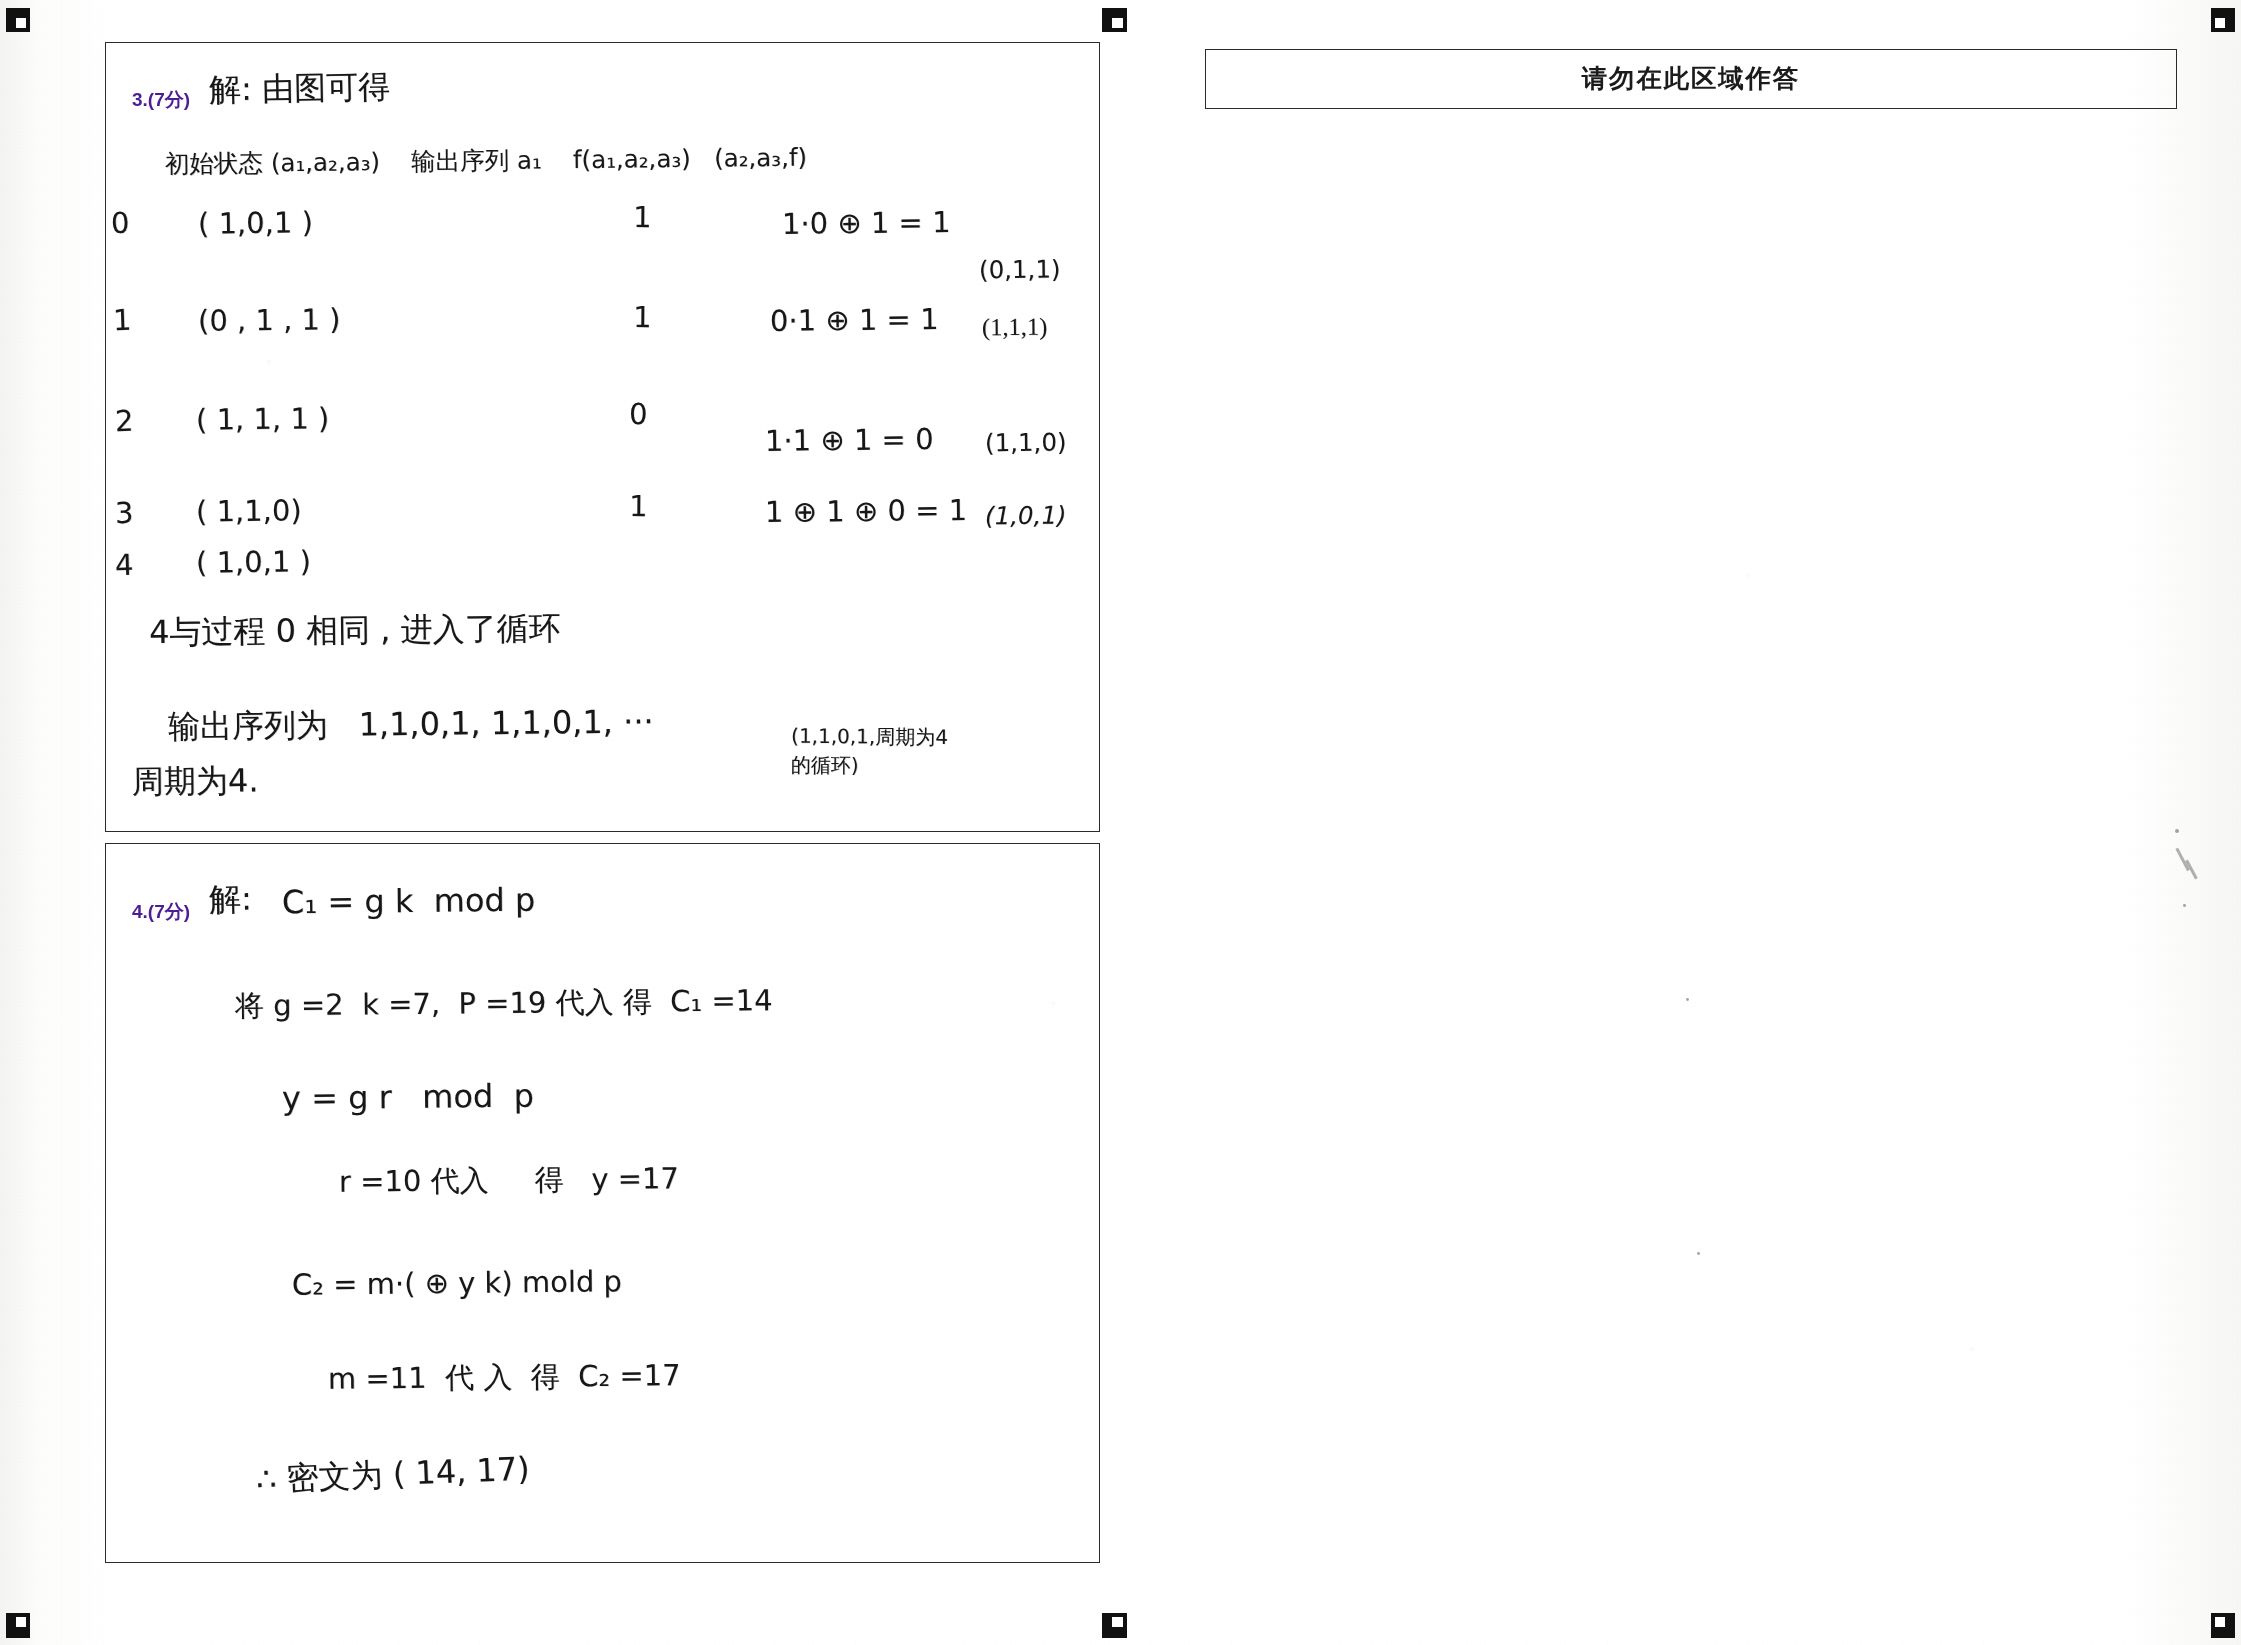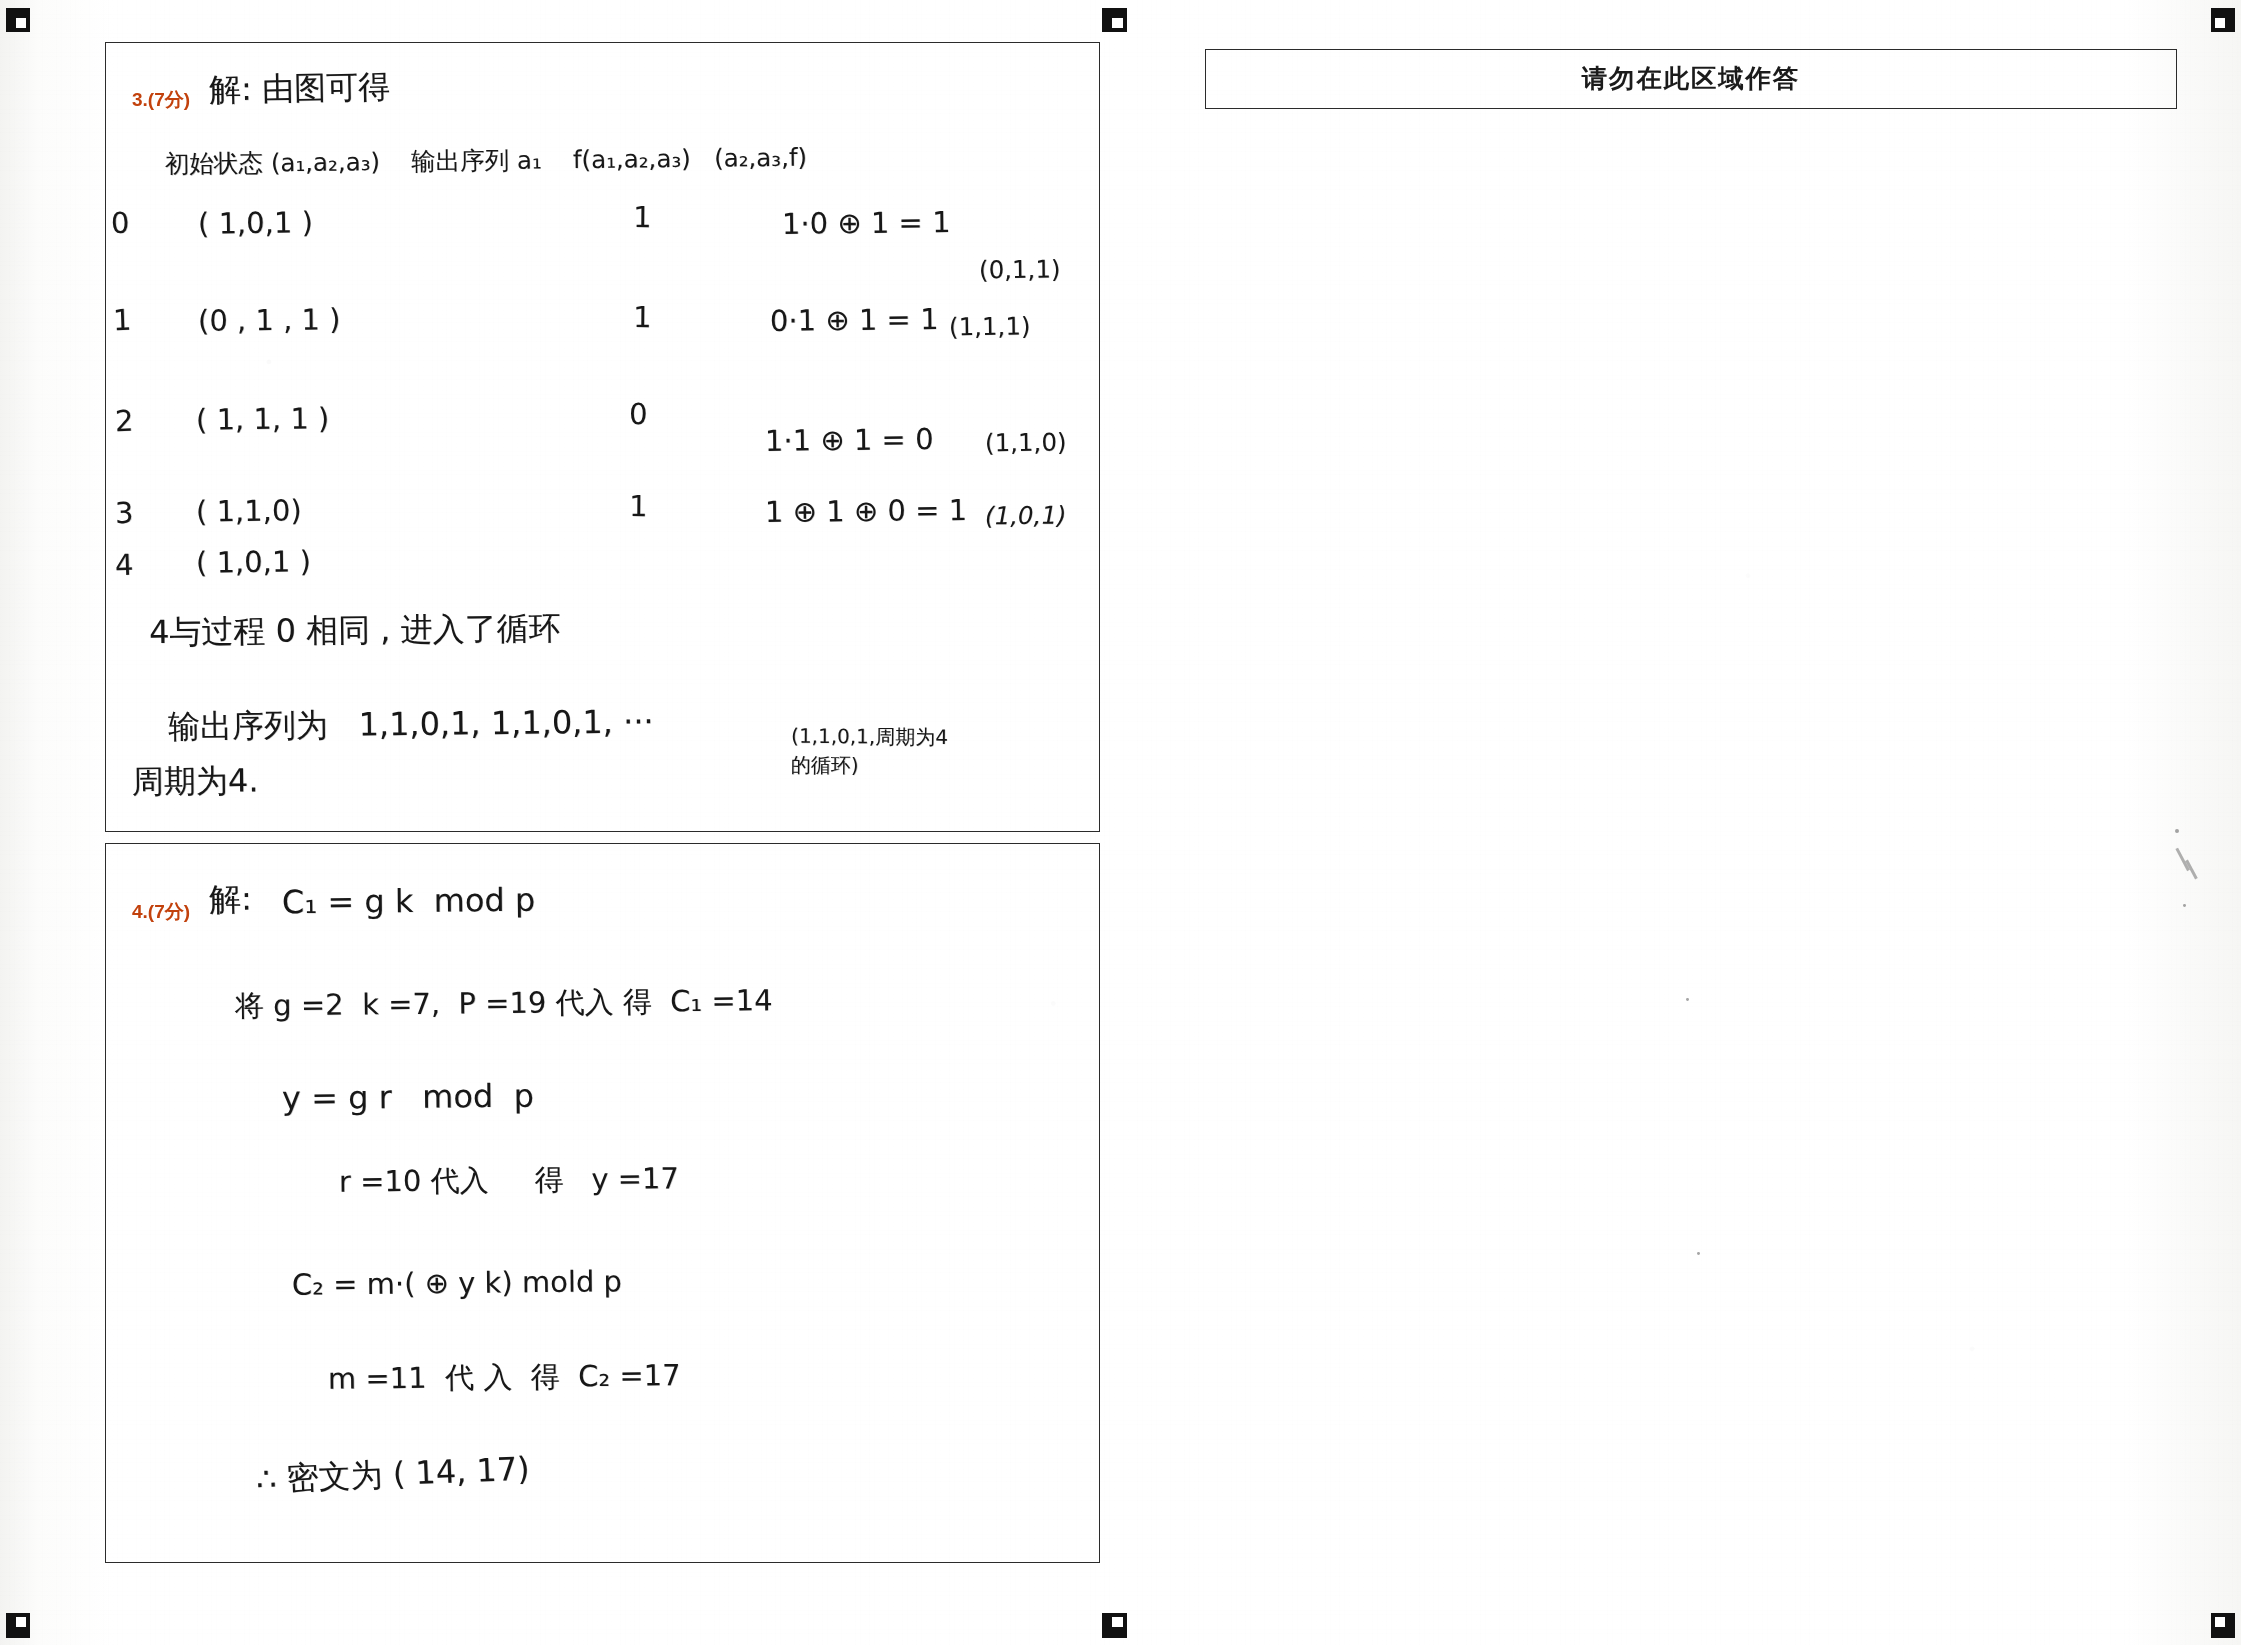--- a/index.html
+++ b/index.html
@@ -112,21 +112,21 @@
   .sk1 { transform: rotate(-1.1deg); }
   .sk2 { transform: rotate(-0.6deg); }
   .sk3 { transform: rotate(-1.8deg); }
   .sk4 { transform: rotate(0.5deg); }
   .sk5 { transform: rotate(-2.3deg); }
 
   .qlabel {
     font-size: 19px;
     font-weight: bold;
     font-family: "Liberation Sans", sans-serif;
-    color: #c2410c;
+    color: #4c1d95;
   }
 
   .big { font-size: 32px; }
   .mid { font-size: 29px; }
   .sml { font-size: 24.5px; }
   .tiny { font-size: 20px; }
 
   
   .stray {
     position: absolute;
@@ -166,21 +166,21 @@
 <div class="hw mid ink sk3" style="left:111px; top:209px;">0</div>
 <div class="hw mid ink sk2" style="left:198px; top:209px;">( 1,0,1 )</div>
 <div class="hw mid ink sk4" style="left:633px; top:203px;">1</div>
 <div class="hw mid ink sk2" style="left:782px; top:209px;">1·0 ⊕ 1 = 1</div>
 <div class="hw sml ink sk2" style="left:979px; top:218px;margin-top:40px;">(0,1,1)</div>
 
 <div class="hw mid ink sk3" style="left:113px; top:306px;">1</div>
 <div class="hw mid ink sk2" style="left:198px; top:306px;">(0 , 1 , 1 )</div>
 <div class="hw mid ink sk4" style="left:633px; top:303px;">1</div>
 <div class="hw mid ink sk2" style="left:770px; top:306px;">0·1 ⊕ 1 = 1</div>
-<div class="hw sml ink sk2" style="left:949px; top:315px;">(1,1,1)</div>
+<div class="hw sml ink sk2" style="left:982px; top:315px;font-family:Liberation Serif, serif;">(1,1,1)</div>
 
 <div class="hw mid ink sk3" style="left:115px; top:407px;">2</div>
 <div class="hw mid ink sk2" style="left:196px; top:405px;">( 1, 1, 1 )</div>
 <div class="hw mid ink sk4" style="left:629px; top:400px;">0</div>
 <div class="hw mid ink sk2" style="left:765px; top:426px;">1·1 ⊕ 1 = 0</div>
 <div class="hw sml ink sk2" style="left:985px; top:431px;">(1,1,0)</div>
 
 <div class="hw mid ink sk3" style="left:115px; top:499px;">3</div>
 <div class="hw mid ink sk2" style="left:196px; top:497px;">( 1,1,0)</div>
 <div class="hw mid ink sk4" style="left:629px; top:492px;">1</div>

